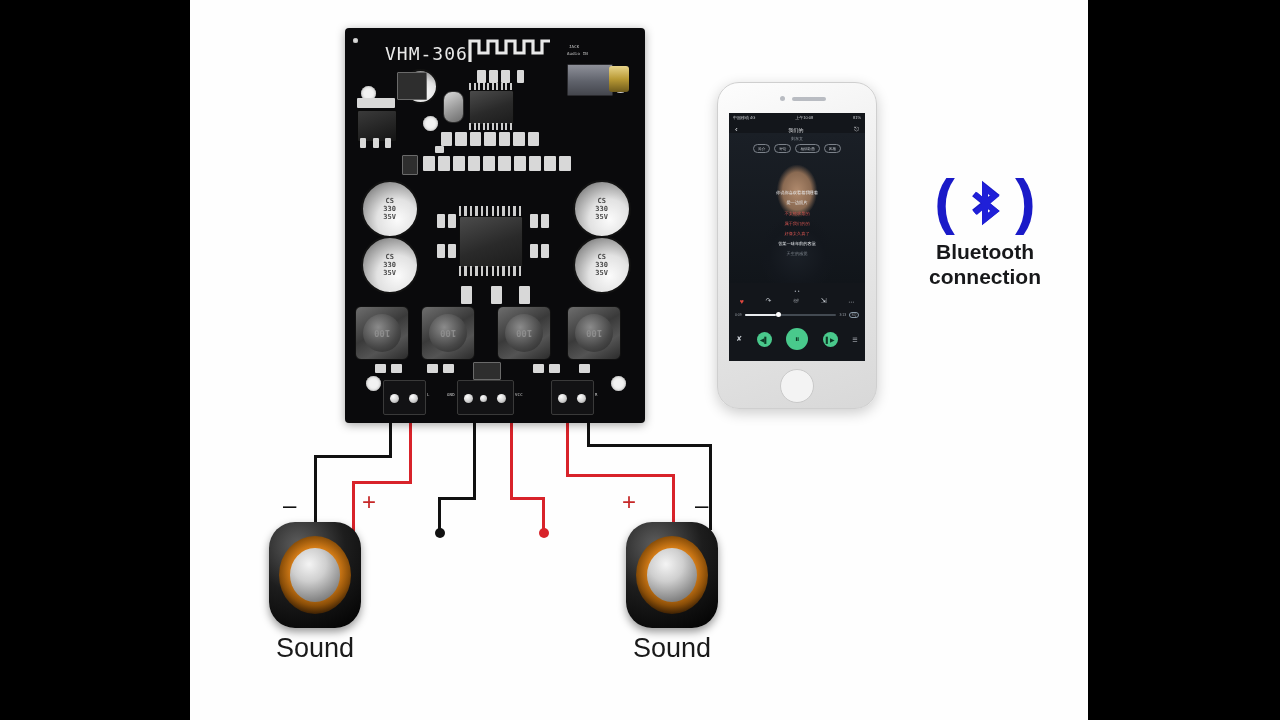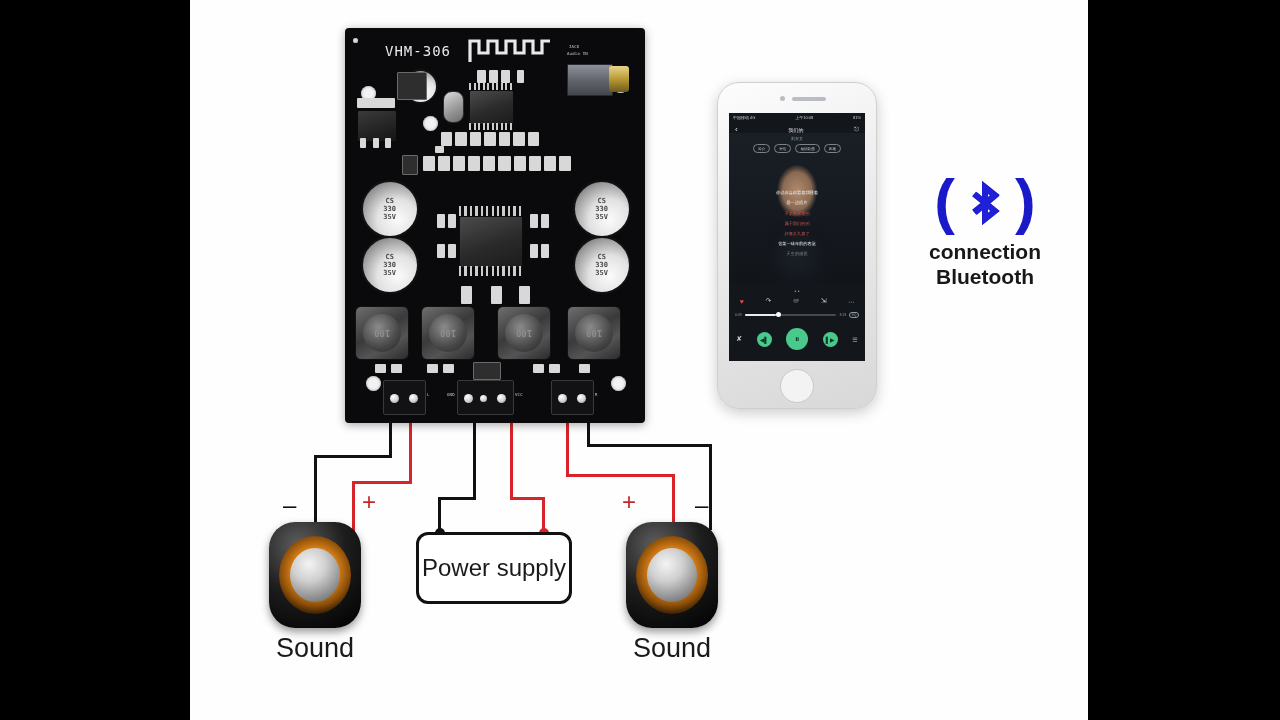--- a/index.html
+++ b/index.html
@@ -176,21 +176,21 @@
 
     <div id="pcb">
 
       <div class="hole" style="left:8px;top:10px;width:5px;height:5px;"></div>
       <div class="hole" style="left:16px;top:58px;"></div>
       <div class="hole" style="left:268px;top:50px;"></div>
       <div class="hole" style="left:78px;top:88px;"></div>
       <div class="hole" style="left:21px;top:348px;"></div>
       <div class="hole" style="left:266px;top:348px;"></div>
 
-      <div class="lbl" style="left:40px;top:15px;font-size:14px;">VHM-306</div>
+      <div class="lbl" style="left:40px;top:15px;font-size:18px;">VHM-306</div>
 
       <svg class="antenna" viewBox="0 0 86 28" preserveAspectRatio="none">
         <path d="M3 26 L3 5 L12 5 L12 17 L21 17 L21 5 L30 5 L30 17 L39 17 L39 5 L48 5 L48 17 L57 17 L57 5 L66 5 L66 17 L75 17 L75 5 L83 5" stroke="#e8e8e8" stroke-width="3.2" fill="none"></path>
       </svg>
 
       <div class="jack">
         <div class="body"></div>
         <div class="barrel"></div>
       </div>
       <div class="silk" style="left:224px;top:16px;">JACK</div>
@@ -379,23 +379,20 @@
       <div class="cone"></div>
     </div>
     <div class="sp-label" style="left:25px;top:633px;">Sound</div>
 
     <div class="speaker" style="left:436px;top:522px;">
       <div class="ring"></div>
       <div class="cone"></div>
     </div>
     <div class="sp-label" style="left:382px;top:633px;">Sound</div>
 
-    <div id="psu">
-      <span>Power supply</span>
-    </div>
 
     <div id="phone">
       <div class="cam"></div>
       <div class="spk"></div>
       <div class="home"></div>
 
       <div id="screen">
         <div class="portrait"></div>
 
         <div class="st-bar">
@@ -462,19 +459,19 @@
     <div id="bt">
       <div class="glyph">
         <span class="paren">(</span>
         <svg width="56" height="62" viewBox="0 0 56 62">
           <path d="M17 12 L38 29 L28 37 L28 5 L38 13 L17 30" fill="none" stroke="#1a1ac8" stroke-width="6" stroke-linejoin="miter" stroke-linecap="butt" transform="translate(0,12) scale(1,1.0)"></path>
           <path d="M18 14 L38 31 L28 39 L28 8 L38 16 L18 33" fill="none" stroke="#2020d8" stroke-width="5.5" stroke-linejoin="miter" transform="translate(0,10)"></path>
         </svg>
         <span class="paren">)</span>
       </div>
       <div class="cap">
+        <div>Bluetooth</div>
         <div>connection</div>
-        <div>Bluetooth</div>
       </div>
     </div>
 
   </div>
 </div>
 
 </body></html>

